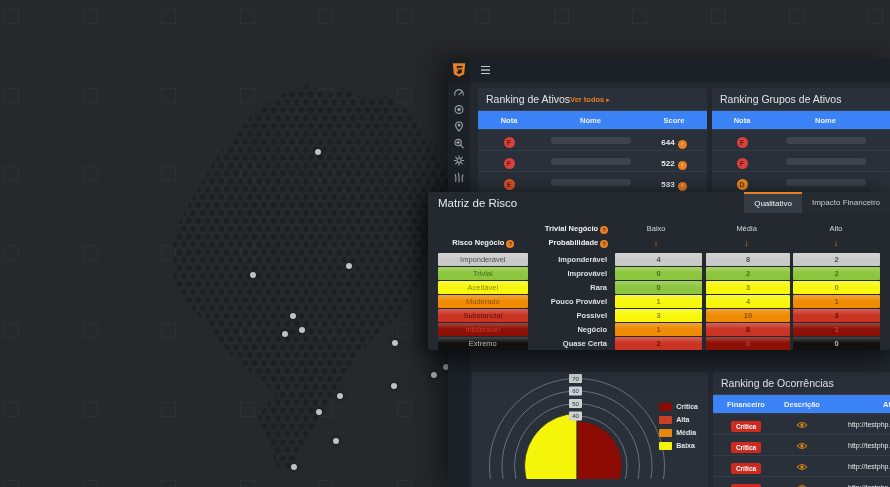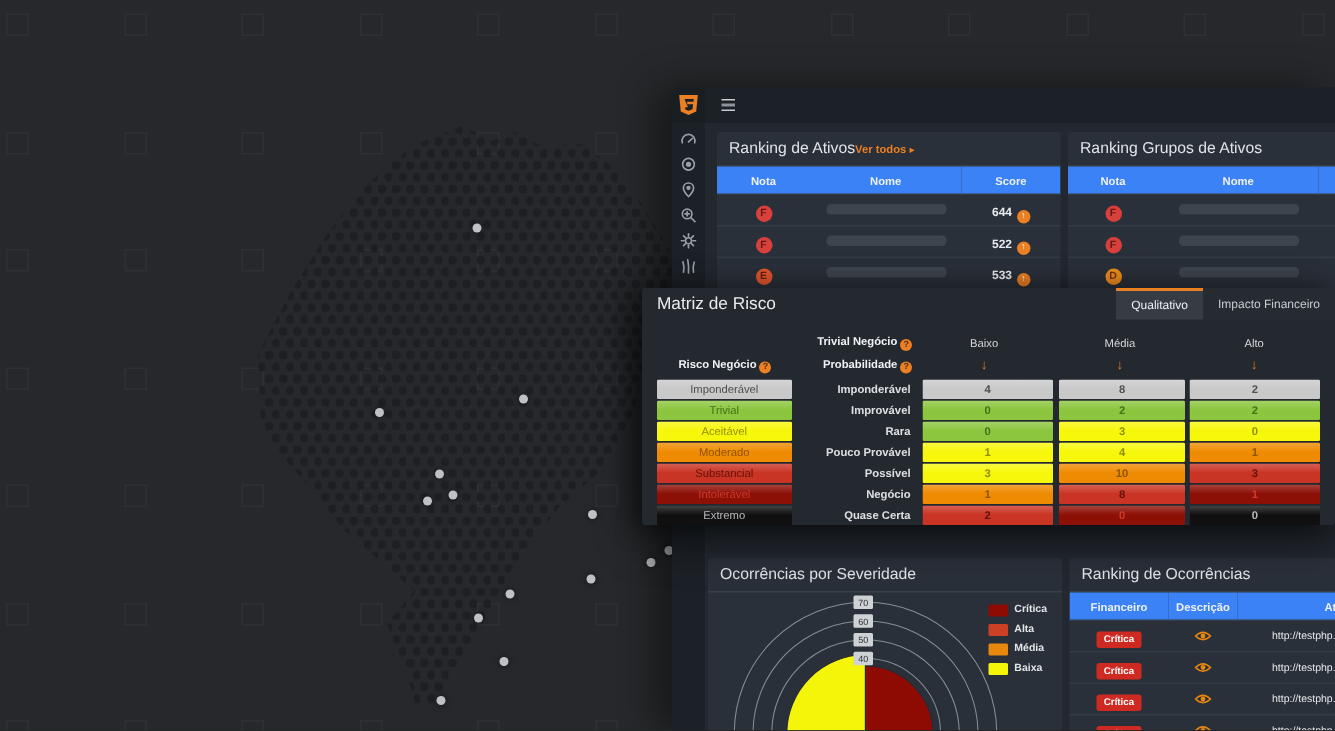--- a/index.html
+++ b/index.html
@@ -350,23 +350,20 @@
               <tr>
                 <td></td>
                 <td></td>
                 <td></td>
               </tr>
             </tbody>
         </table>
       </section>
 
       <section class="panel" id="panel-severidade">
-        <div class="panel-head">
-          <span class="panel-title">Ocorrências por Severidade</span>
-        </div>
         <svg id="sev-chart" width="236" height="107" viewBox="0 0 236 107">
             <circle cx="105" cy="94" r="50" fill="none" stroke="#878d94" stroke-width="0.7"></circle>
             <circle cx="105" cy="94" r="62.5" fill="none" stroke="#878d94" stroke-width="0.7"></circle>
             <circle cx="105" cy="94" r="75" fill="none" stroke="#878d94" stroke-width="0.7"></circle>
             <circle cx="105" cy="94" r="87.5" fill="none" stroke="#878d94" stroke-width="0.7"></circle>
             <path d="M105,94 L105,41.5 A52.5,52.5 0 0 0 105,146.5 Z" fill="#f5f50a" stroke="#262b32" stroke-width="0.8"></path>
             <path d="M105,94 L105,49 A45,45 0 0 1 105,139 Z" fill="#8e0b04" stroke="#262b32" stroke-width="0.8"></path>
             <g>
               <rect x="97" y="2" width="13" height="9" rx="1" fill="#cfd2d5"></rect>
               <text x="103.5" y="8.9" text-anchor="middle" font-size="6" fill="#2c3035">70</text>

